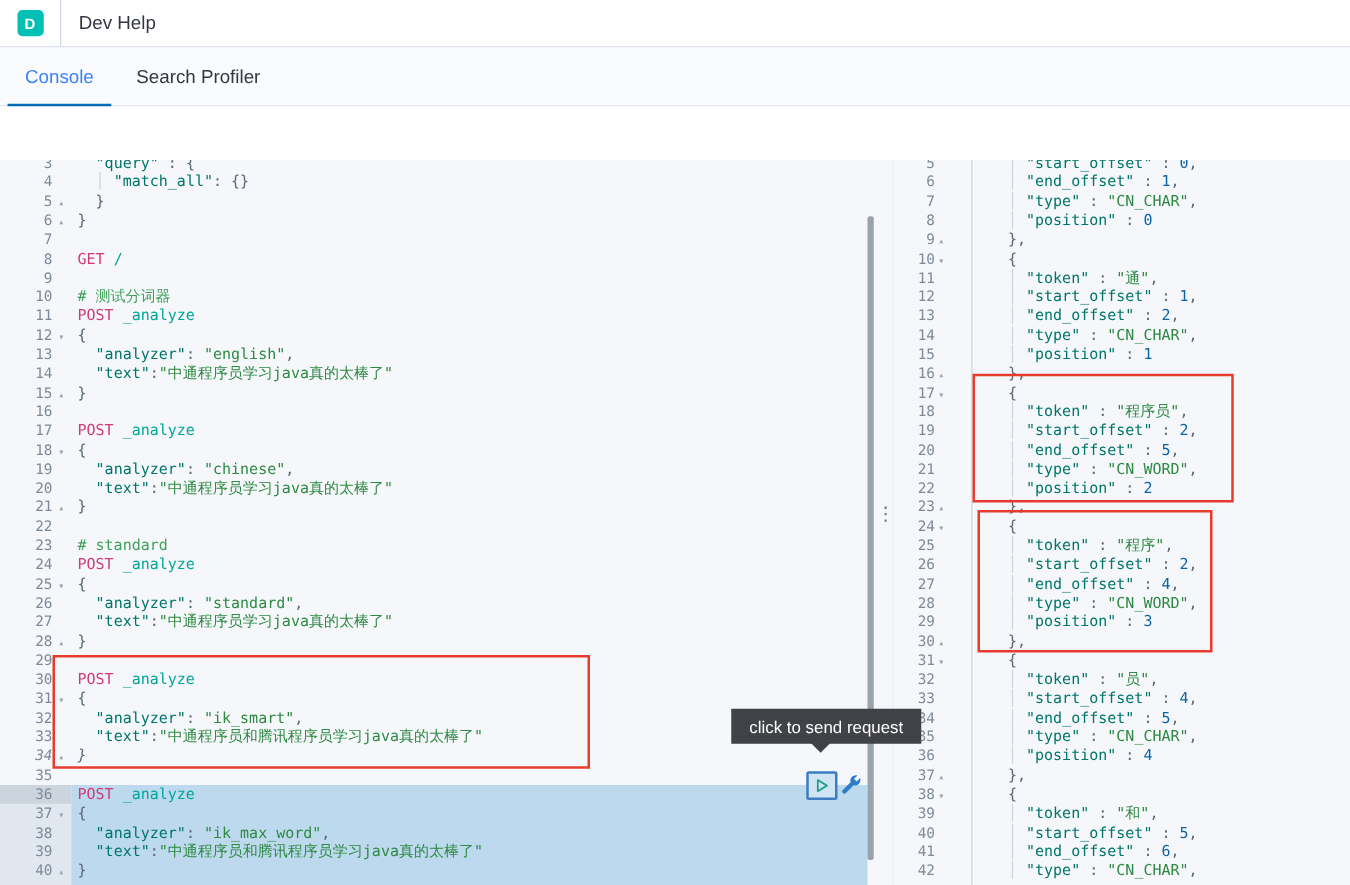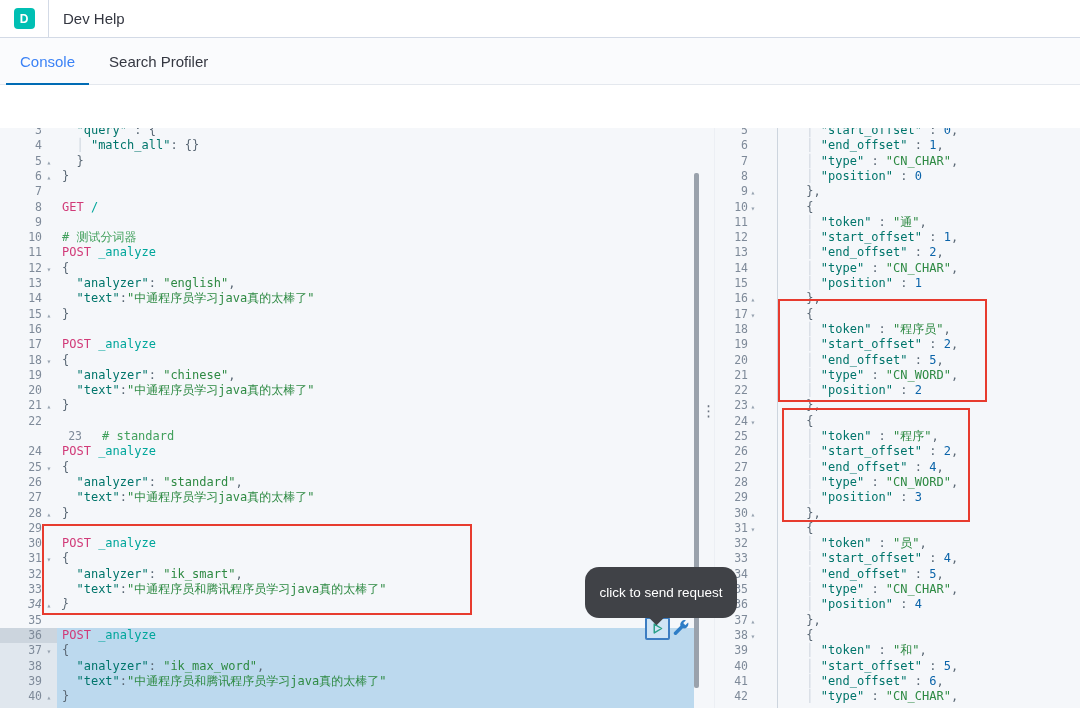--- a/index.html
+++ b/index.html
@@ -76,22 +76,22 @@
   .req-icons { position:absolute; left:645px; top:489px; display:flex; align-items:center; z-index:6; }
   .play-btn { width:25px; height:23px; background:#cfe4f5; border:2px solid #3c7dc2; border-radius:2px;
     display:flex; align-items:center; justify-content:center; cursor:pointer; }
   .wrench-btn { width:19px; height:19px; margin-left:2px; cursor:pointer; display:flex;
     align-items:center; justify-content:center; }
 
   
   .ann { position:absolute; border:2px solid #e73b2e; z-index:40; pointer-events:none; }
 
   
-  .tooltip { position:absolute; left:585px; top:567px; width:152px; height:51px; background:#404247;
-    border-radius:14px; color:#fff; font-size:13.5px; display:flex; align-items:center;
+  .tooltip { position:absolute; left:585px; top:567px; width:152px; height:28px; background:#404247;
+    border-radius:0; color:#fff; font-size:13.5px; display:flex; align-items:center;
     justify-content:center; z-index:50; }
   .tooltip::after { content:""; position:absolute; left:66px; bottom:-5px; width:11px; height:11px;
     background:#404247; transform:rotate(45deg); }
 </style>
 </head>
 <body>
 
 <div class="app">
 
   <div class="topbar">
@@ -140,21 +140,21 @@
           <div class="row" style="top: 148px;"><span class="gut"><span class="ln">13</span><span class="fold"></span></span><span class="code"><span class="tok-p">  </span><span class="tok-k">"analyzer"</span><span class="tok-p">: </span><span class="tok-s">"english"</span><span class="tok-p">,</span></span></div>
           <div class="row" style="top: 163.3px;"><span class="gut"><span class="ln">14</span><span class="fold"></span></span><span class="code"><span class="tok-p">  </span><span class="tok-k">"text"</span><span class="tok-p">:</span><span class="tok-s">"中通程序员学习java真的太棒了"</span></span></div>
           <div class="row" style="top: 178.6px;"><span class="gut"><span class="ln">15</span><span class="fold">▴</span></span><span class="code"><span class="tok-p">}</span></span></div>
           <div class="row" style="top: 193.9px;"><span class="gut"><span class="ln">16</span><span class="fold"></span></span><span class="code"></span></div>
           <div class="row" style="top: 209.2px;"><span class="gut"><span class="ln">17</span><span class="fold"></span></span><span class="code"><span class="tok-m">POST </span><span class="tok-u">_analyze</span></span></div>
           <div class="row" style="top: 224.5px;"><span class="gut"><span class="ln">18</span><span class="fold">▾</span></span><span class="code"><span class="tok-p">{</span></span></div>
           <div class="row" style="top: 239.8px;"><span class="gut"><span class="ln">19</span><span class="fold"></span></span><span class="code"><span class="tok-p">  </span><span class="tok-k">"analyzer"</span><span class="tok-p">: </span><span class="tok-s">"chinese"</span><span class="tok-p">,</span></span></div>
           <div class="row" style="top: 255.1px;"><span class="gut"><span class="ln">20</span><span class="fold"></span></span><span class="code"><span class="tok-p">  </span><span class="tok-k">"text"</span><span class="tok-p">:</span><span class="tok-s">"中通程序员学习java真的太棒了"</span></span></div>
           <div class="row" style="top: 270.4px;"><span class="gut"><span class="ln">21</span><span class="fold">▴</span></span><span class="code"><span class="tok-p">}</span></span></div>
           <div class="row" style="top: 285.7px;"><span class="gut"><span class="ln">22</span><span class="fold"></span></span><span class="code"></span></div>
-          <div class="row" style="top: 301px; margin-left: 40px;"><span class="gut"><span class="ln">23</span><span class="fold"></span></span><span class="code"><span class="tok-c"># standard</span></span></div>
+          <div class="row" style="top: 301px;"><span class="gut"><span class="ln">23</span><span class="fold"></span></span><span class="code"><span class="tok-c"># standard</span></span></div>
           <div class="row" style="top: 316.3px;"><span class="gut"><span class="ln">24</span><span class="fold"></span></span><span class="code"><span class="tok-m">POST </span><span class="tok-u">_analyze</span></span></div>
           <div class="row" style="top: 331.6px; text-decoration: underline;"><span class="gut"><span class="ln">25</span><span class="fold">▾</span></span><span class="code"><span class="tok-p">{</span></span></div>
           <div class="row" style="top: 346.9px;"><span class="gut"><span class="ln">26</span><span class="fold"></span></span><span class="code"><span class="tok-p">  </span><span class="tok-k">"analyzer"</span><span class="tok-p">: </span><span class="tok-s">"standard"</span><span class="tok-p">,</span></span></div>
           <div class="row" style="top: 362.2px;"><span class="gut"><span class="ln">27</span><span class="fold"></span></span><span class="code"><span class="tok-p">  </span><span class="tok-k">"text"</span><span class="tok-p">:</span><span class="tok-s">"中通程序员学习java真的太棒了"</span></span></div>
           <div class="row" style="top: 377.5px;"><span class="gut"><span class="ln">28</span><span class="fold">▴</span></span><span class="code"><span class="tok-p">}</span></span></div>
           <div class="row" style="top: 392.8px;"><span class="gut"><span class="ln">29</span><span class="fold"></span></span><span class="code"></span></div>
           <div class="row" style="top: 408.1px;"><span class="gut"><span class="ln">30</span><span class="fold"></span></span><span class="code"><span class="tok-m">POST </span><span class="tok-u">_analyze</span></span></div>
           <div class="row" style="top: 423.4px;"><span class="gut"><span class="ln">31</span><span class="fold">▾</span></span><span class="code"><span class="tok-p">{</span></span></div>
           <div class="row" style="top: 438.7px;"><span class="gut"><span class="ln">32</span><span class="fold"></span></span><span class="code"><span class="tok-p">  </span><span class="tok-k">"analyzer"</span><span class="tok-p">: </span><span class="tok-s">"ik_smart"</span><span class="tok-p">,</span></span></div>
           <div class="row" style="top: 454px;"><span class="gut"><span class="ln">33</span><span class="fold"></span></span><span class="code"><span class="tok-p">  </span><span class="tok-k">"text"</span><span class="tok-p">:</span><span class="tok-s">"中通程序员和腾讯程序员学习java真的太棒了"</span></span></div>

